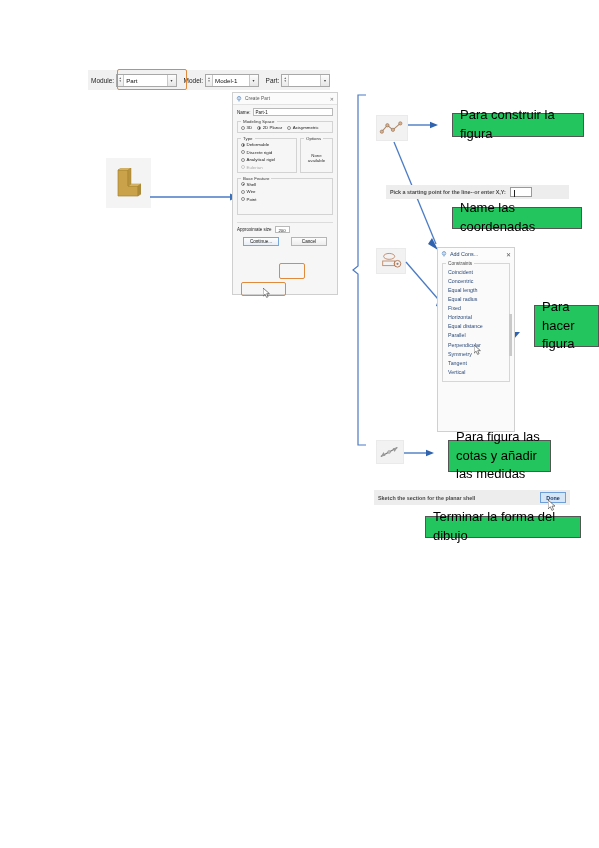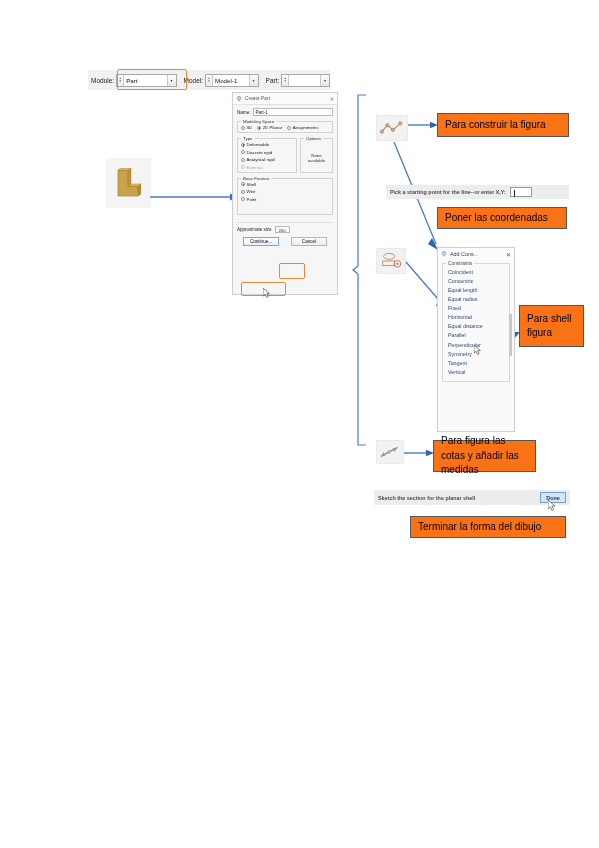--- a/index.html
+++ b/index.html
@@ -141,25 +141,26 @@
     left:241px;top:282px;width:43px;height:12px;
     border:1.5px solid #e08a3c;border-radius:2px;
   }
   #cursor-continue{left:263px;top:288px;width:8px;height:10px;}
 
   
   #big-bracket{left:352px;top:94px;width:16px;height:352px;}
 
   
   .callout{
-    border:1px solid #555;background:#f97316;
-    font-size:10px;color:#000;
+    border:1px solid #555;background:#22c55e;
+    font-size:13px;color:#000;
     display:flex;align-items:center;
     padding:4px 7px;box-sizing:border-box;
     line-height:1.45;
+    margin-left:15px;
   }
   #callout-construir{left:437px;top:113px;width:132px;height:24px;}
   #callout-coordenadas{left:437px;top:207px;width:130px;height:22px;}
   #callout-figura{left:519px;top:305px;width:65px;height:42px;}
   #callout-cotas{left:433px;top:440px;width:103px;height:32px;}
   #callout-terminar{left:410px;top:516px;width:156px;height:22px;}
 
   
   .toolicon{
     background:#f2f2f2;border:1px solid #eaeaea;
@@ -468,23 +469,23 @@
   </fieldset>
 </div>
 <svg class="abs" id="cursor-constraint" viewBox="0 0 8 10">
   <polygon points="0,0 0,8.2 2.1,6.2 3.6,9.4 5.1,8.7 3.7,5.7 6.4,5.6" fill="#fff" stroke="#333" stroke-width="0.6"></polygon>
 </svg>
 
 <div class="abs callout" id="callout-construir">
   <span>Para construir la figura</span>
 </div>
 <div class="abs callout" id="callout-coordenadas">
-  <span>Poner las coordenadas</span>
+  <span>Name las coordenadas</span>
 </div>
 <div class="abs callout" id="callout-figura">
-  <span>Para shell figura</span>
+  <span>Para hacer figura</span>
 </div>
 <div class="abs callout" id="callout-cotas">
   <span>Para figura las cotas y añadir las medidas</span>
 </div>
 <div class="abs callout" id="callout-terminar">
   <span>Terminar la forma del dibujo</span>
 </div>
 
 </body></html>

